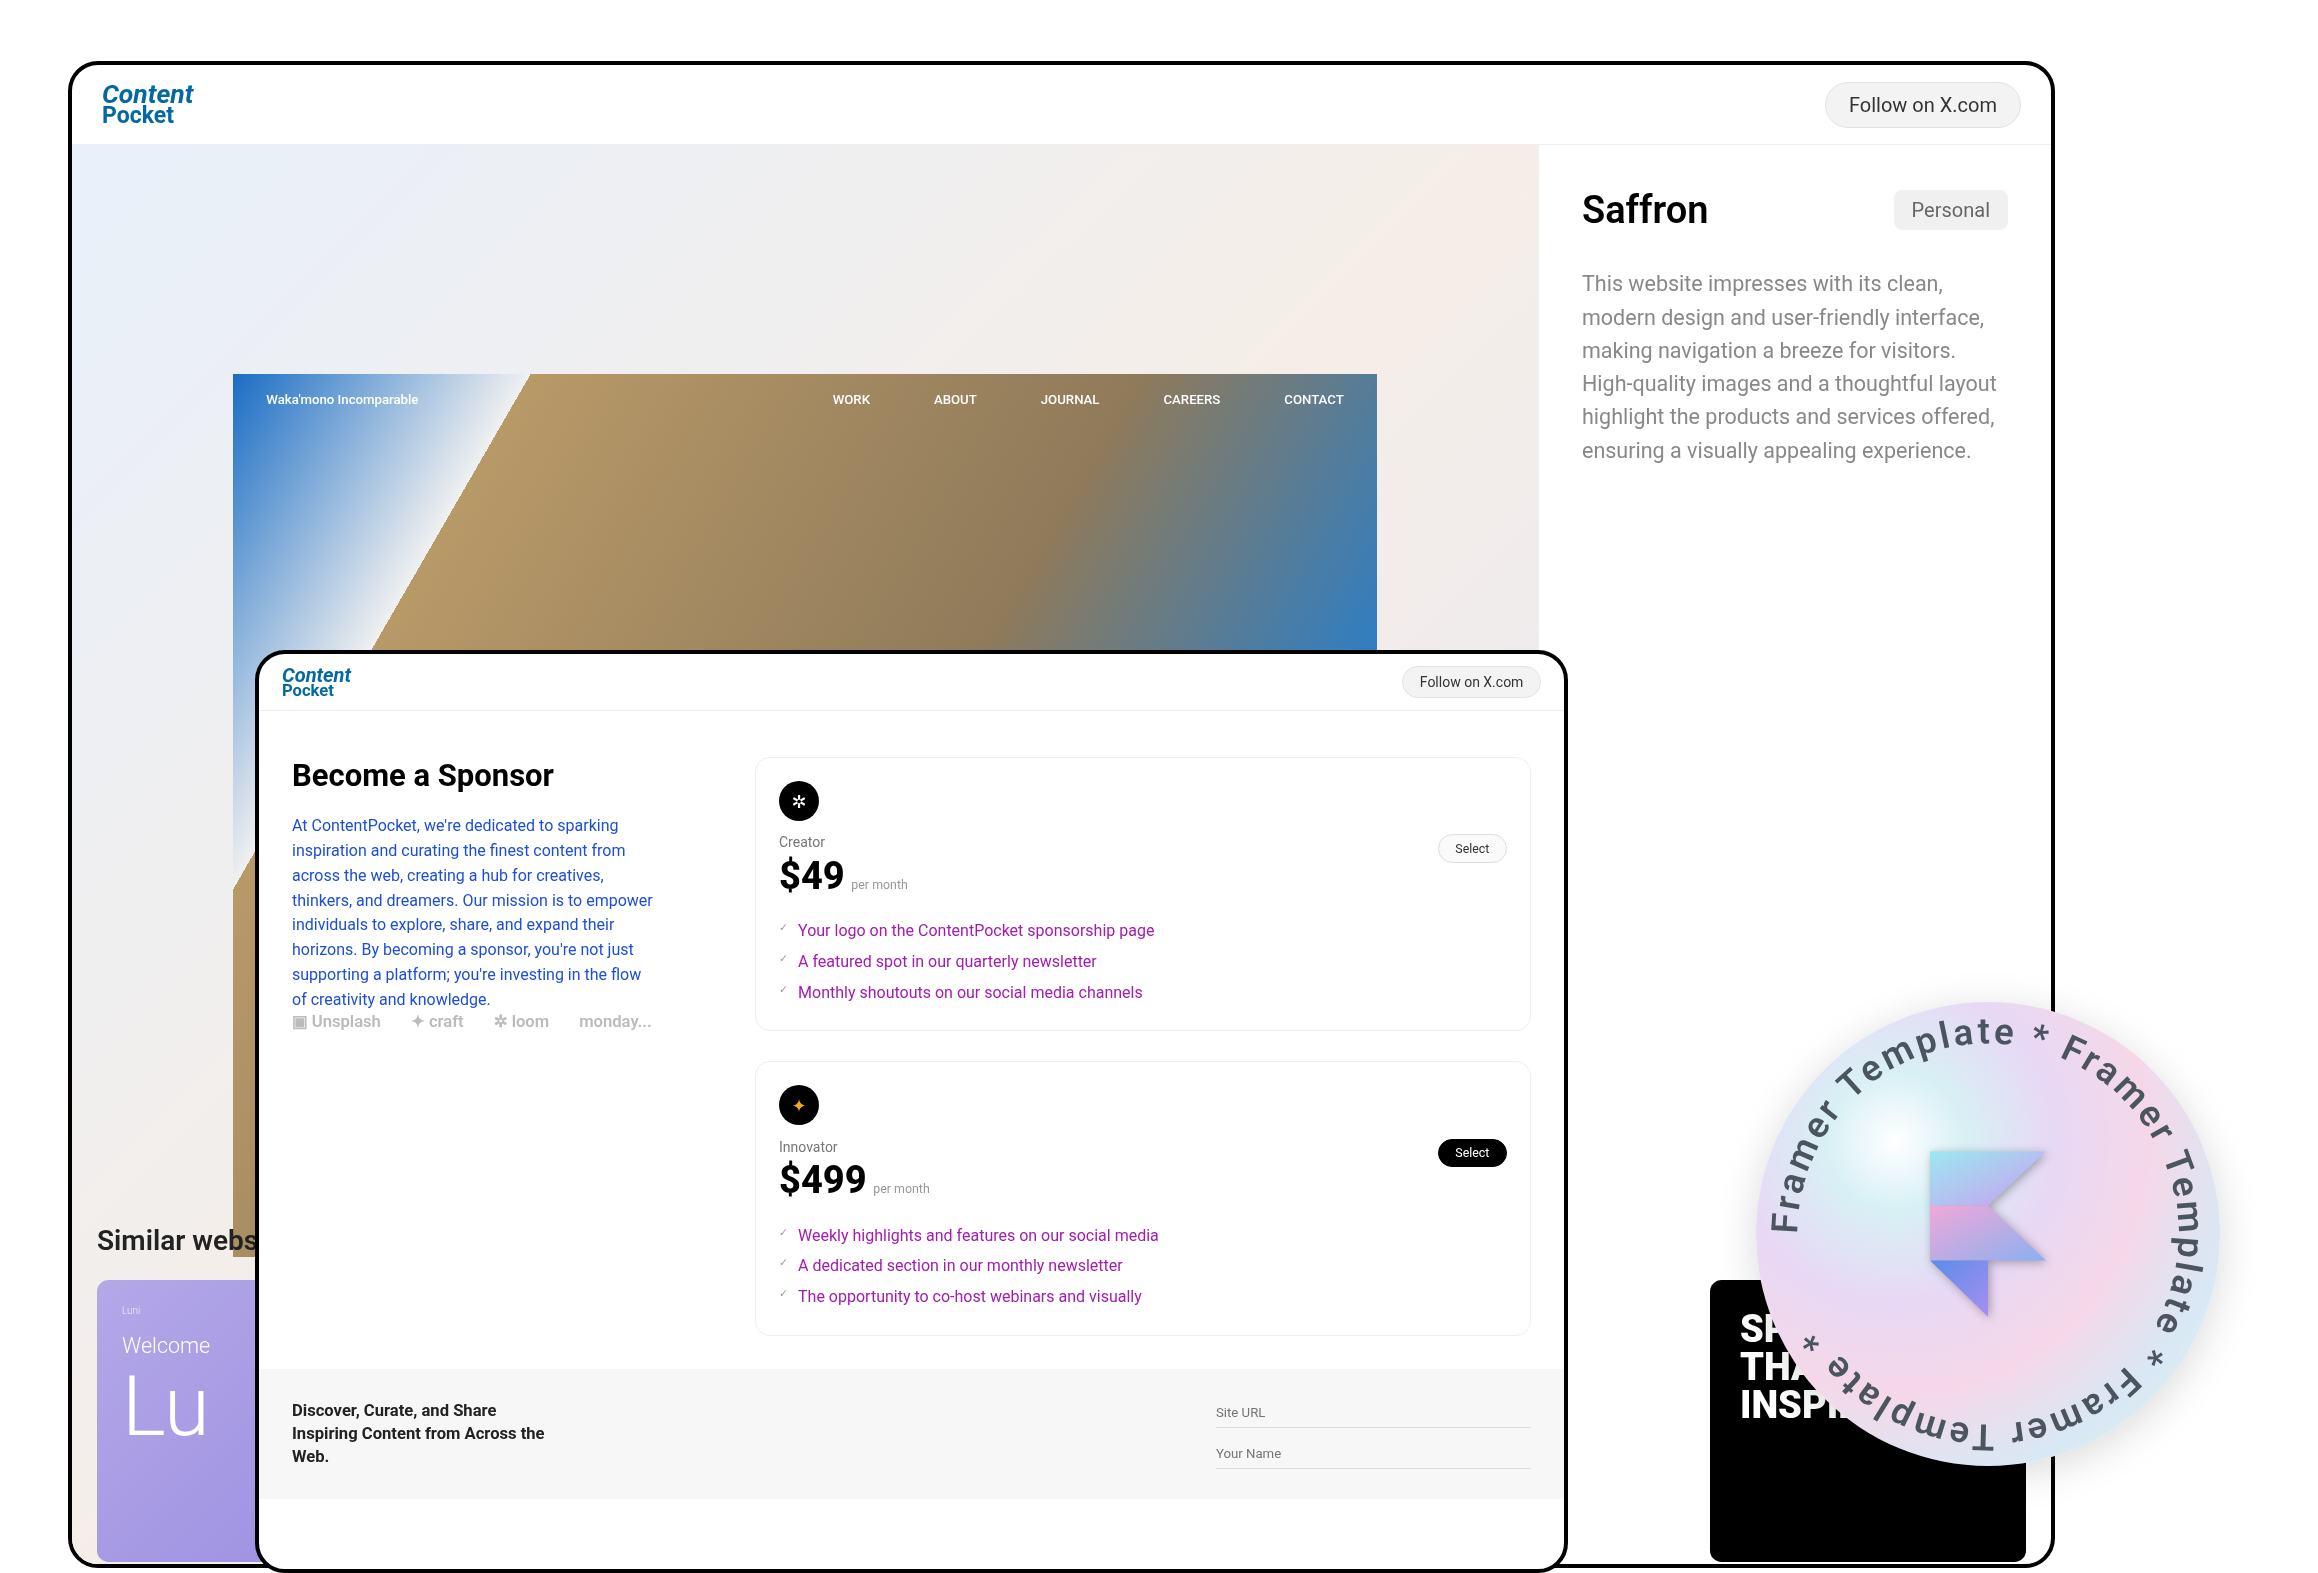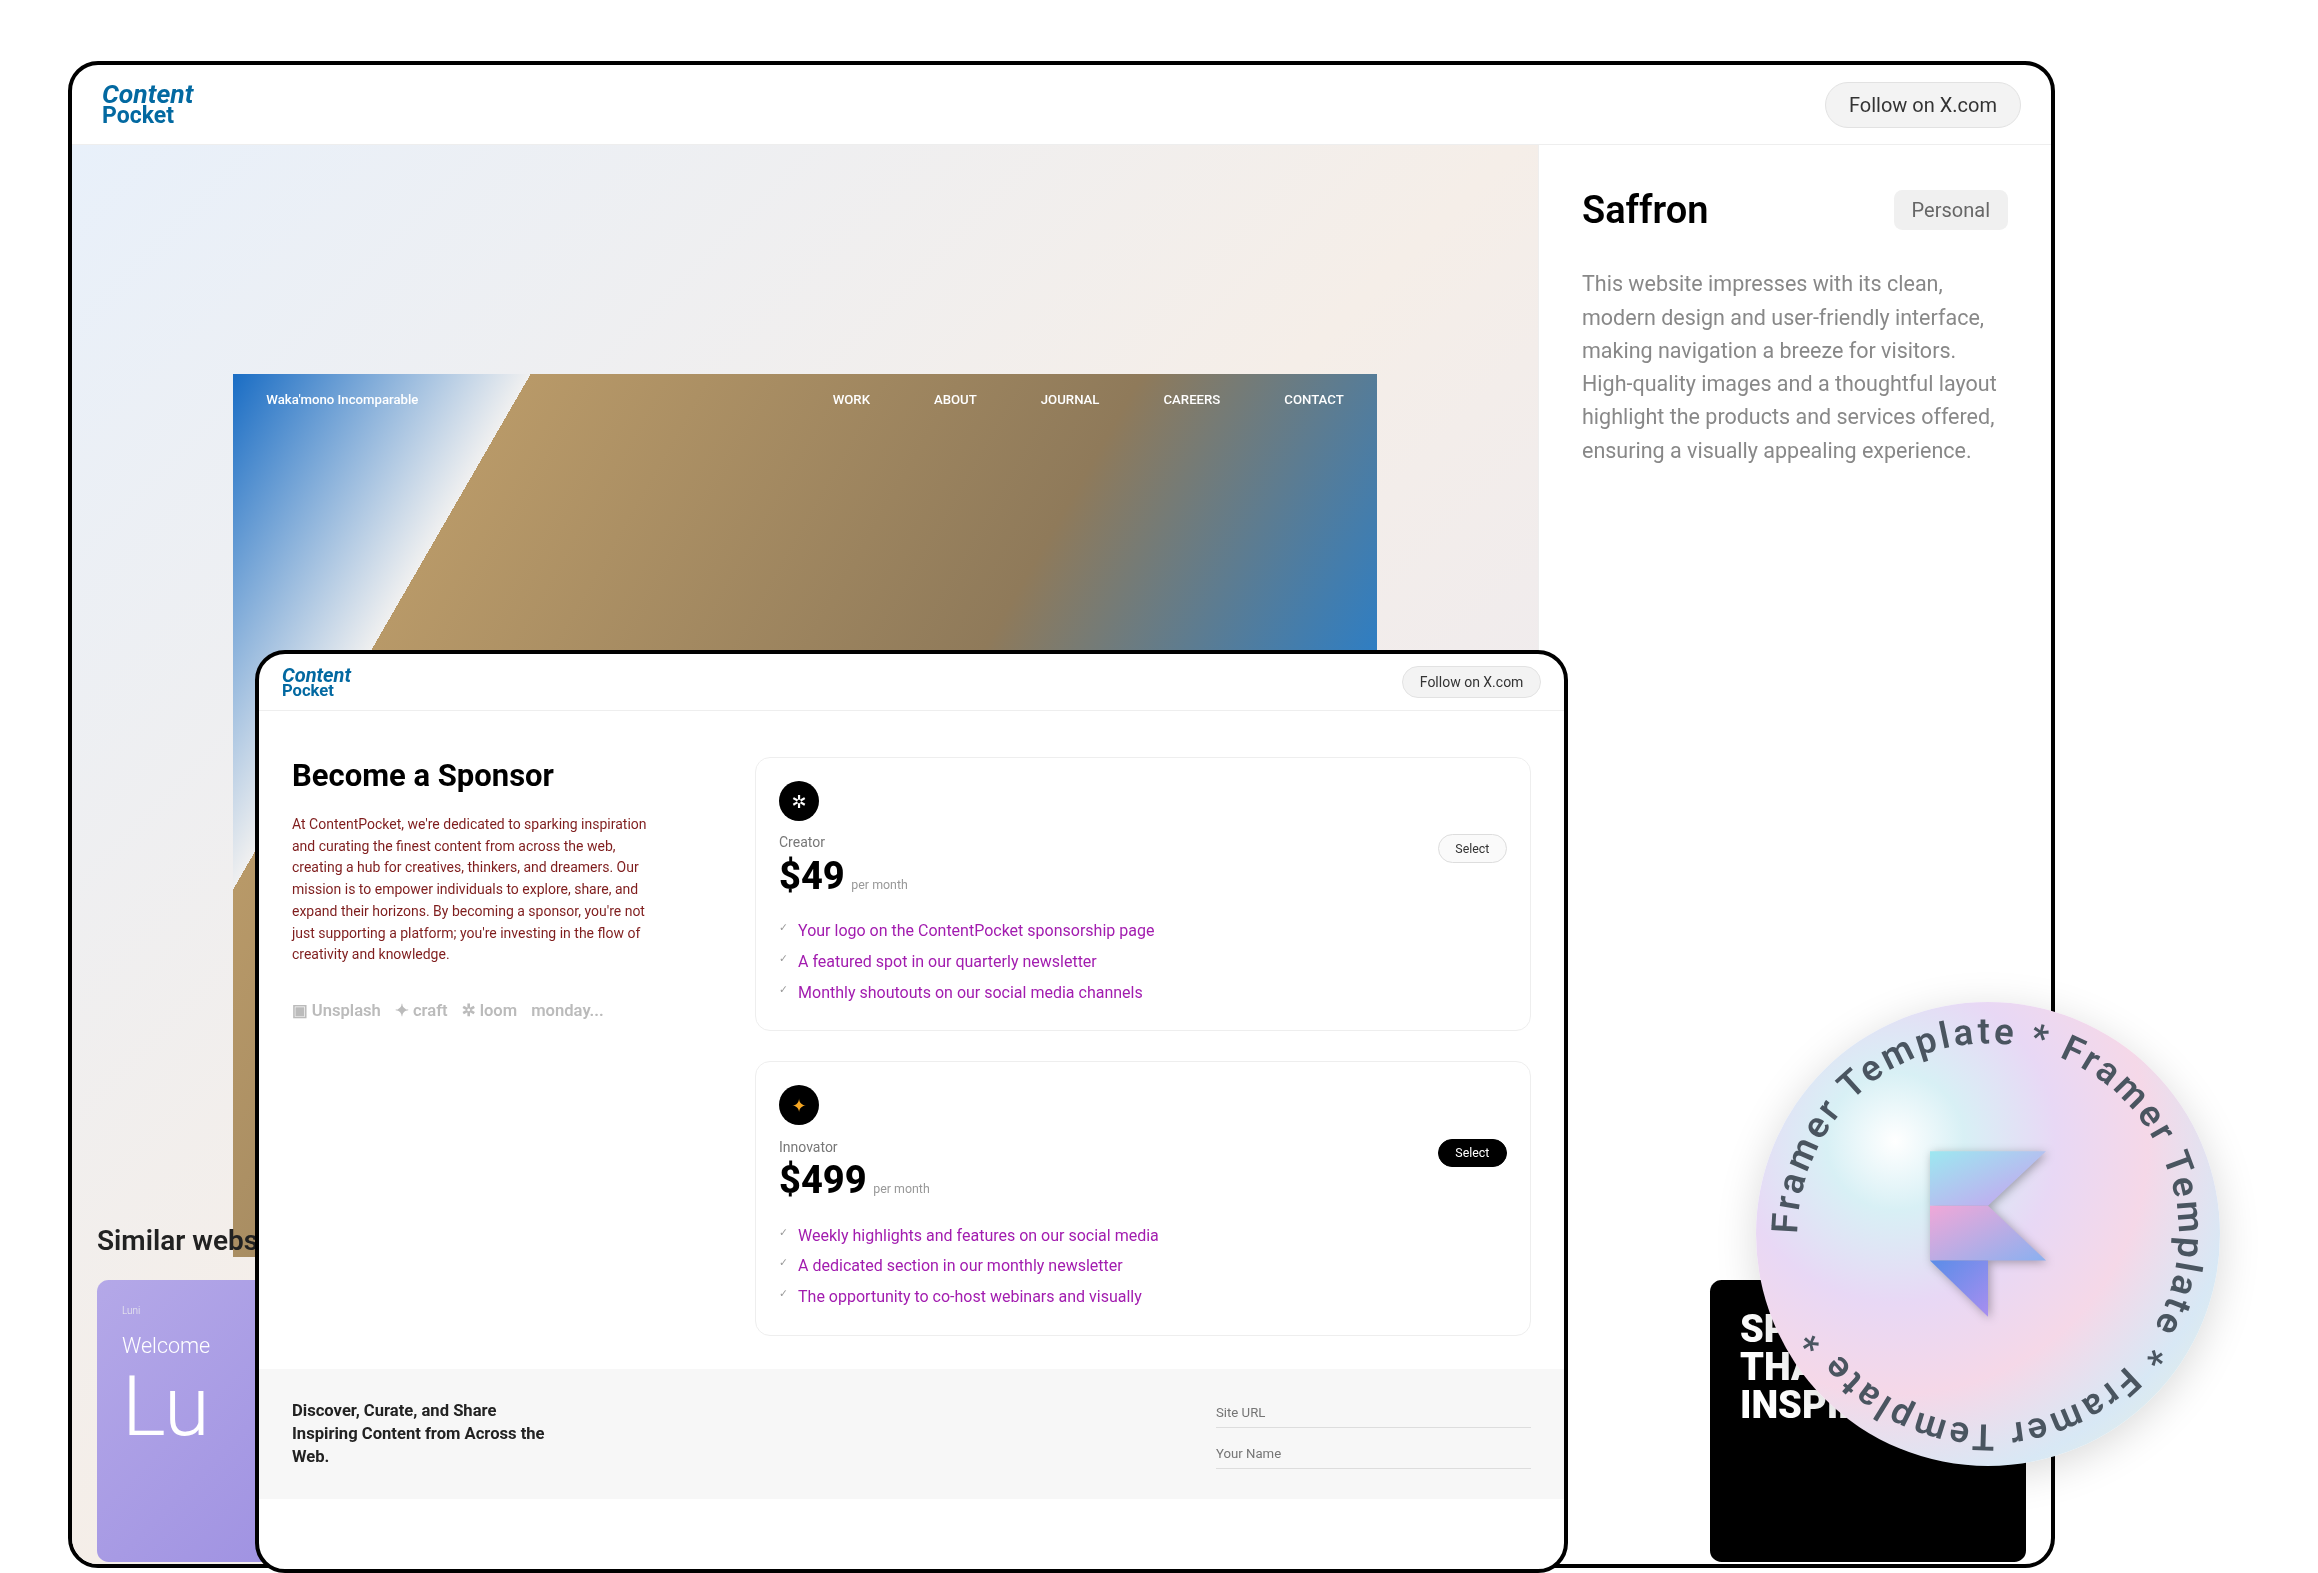--- a/index.html
+++ b/index.html
@@ -28,22 +28,22 @@
 .info-desc{font-size:21.5px;line-height:1.55;color:#888}
 .similar{position:absolute;left:25px;top:1159px;right:25px}
 .similar-t{font-size:28px;font-weight:600;color:#222;margin-bottom:23px}
 .similar-row{display:flex;gap:23px}
 .sim-card{width:348px;height:282px;border-radius:11.6px;overflow:hidden}
 .sim1{background:linear-gradient(135deg,#b4a8e8,#9a8ce0);padding:25px;color:#fff;font-size:33px;font-weight:300}
 .sim2{background:#000;color:#fff;padding:30px;font-size:38px;font-weight:900;line-height:1;margin-left:1275px}
 .front-body{padding:46px 33px 0;display:flex;gap:99px}
 .sp-left{width:364px}
 .sp-title{font-size:31px;font-weight:700;color:#000;margin-bottom:20px}
-.sp-desc{font-size:14px;line-height:1.55;color:#7f1d1d;margin-bottom:35px}
-.sp-logos{display:flex;gap:14px;align-items:flex-end;color:#bbb;font-size:16.6px;font-weight:600}
+.sp-desc{font-size:16px;line-height:1.55;color:#1d4ed8;}
+.sp-logos{display:flex;gap:30px;align-items:flex-end;color:#bbb;font-size:16.6px;font-weight:600}
 .sp-right{flex:1;display:flex;flex-direction:column;gap:30px}
 .plan{border:0.8px solid #eee;border-radius:15px;padding:23px}
 .plan-ico{width:40px;height:40px;background:#000;border-radius:50%;display:flex;align-items:center;justify-content:center;color:#fff;font-size:18px;margin-bottom:13.2px}
 .plan-ico.g{color:#f5a623}
 .plan-row{display:flex;justify-content:space-between;align-items:flex-start}
 .plan-name{font-size:14px;color:#777;margin-bottom:3.3px}
 .plan-price{display:flex;align-items:baseline;gap:6.6px}
 .plan-amt{font-size:38px;font-weight:800;color:#000}
 .plan-per{font-size:12.4px;color:#999}
 .sel-btn{padding:5.8px 16.6px;border-radius:15px;font-size:12.4px;cursor:pointer;border:0.8px solid #ddd;background:#fafafa;color:#333}

